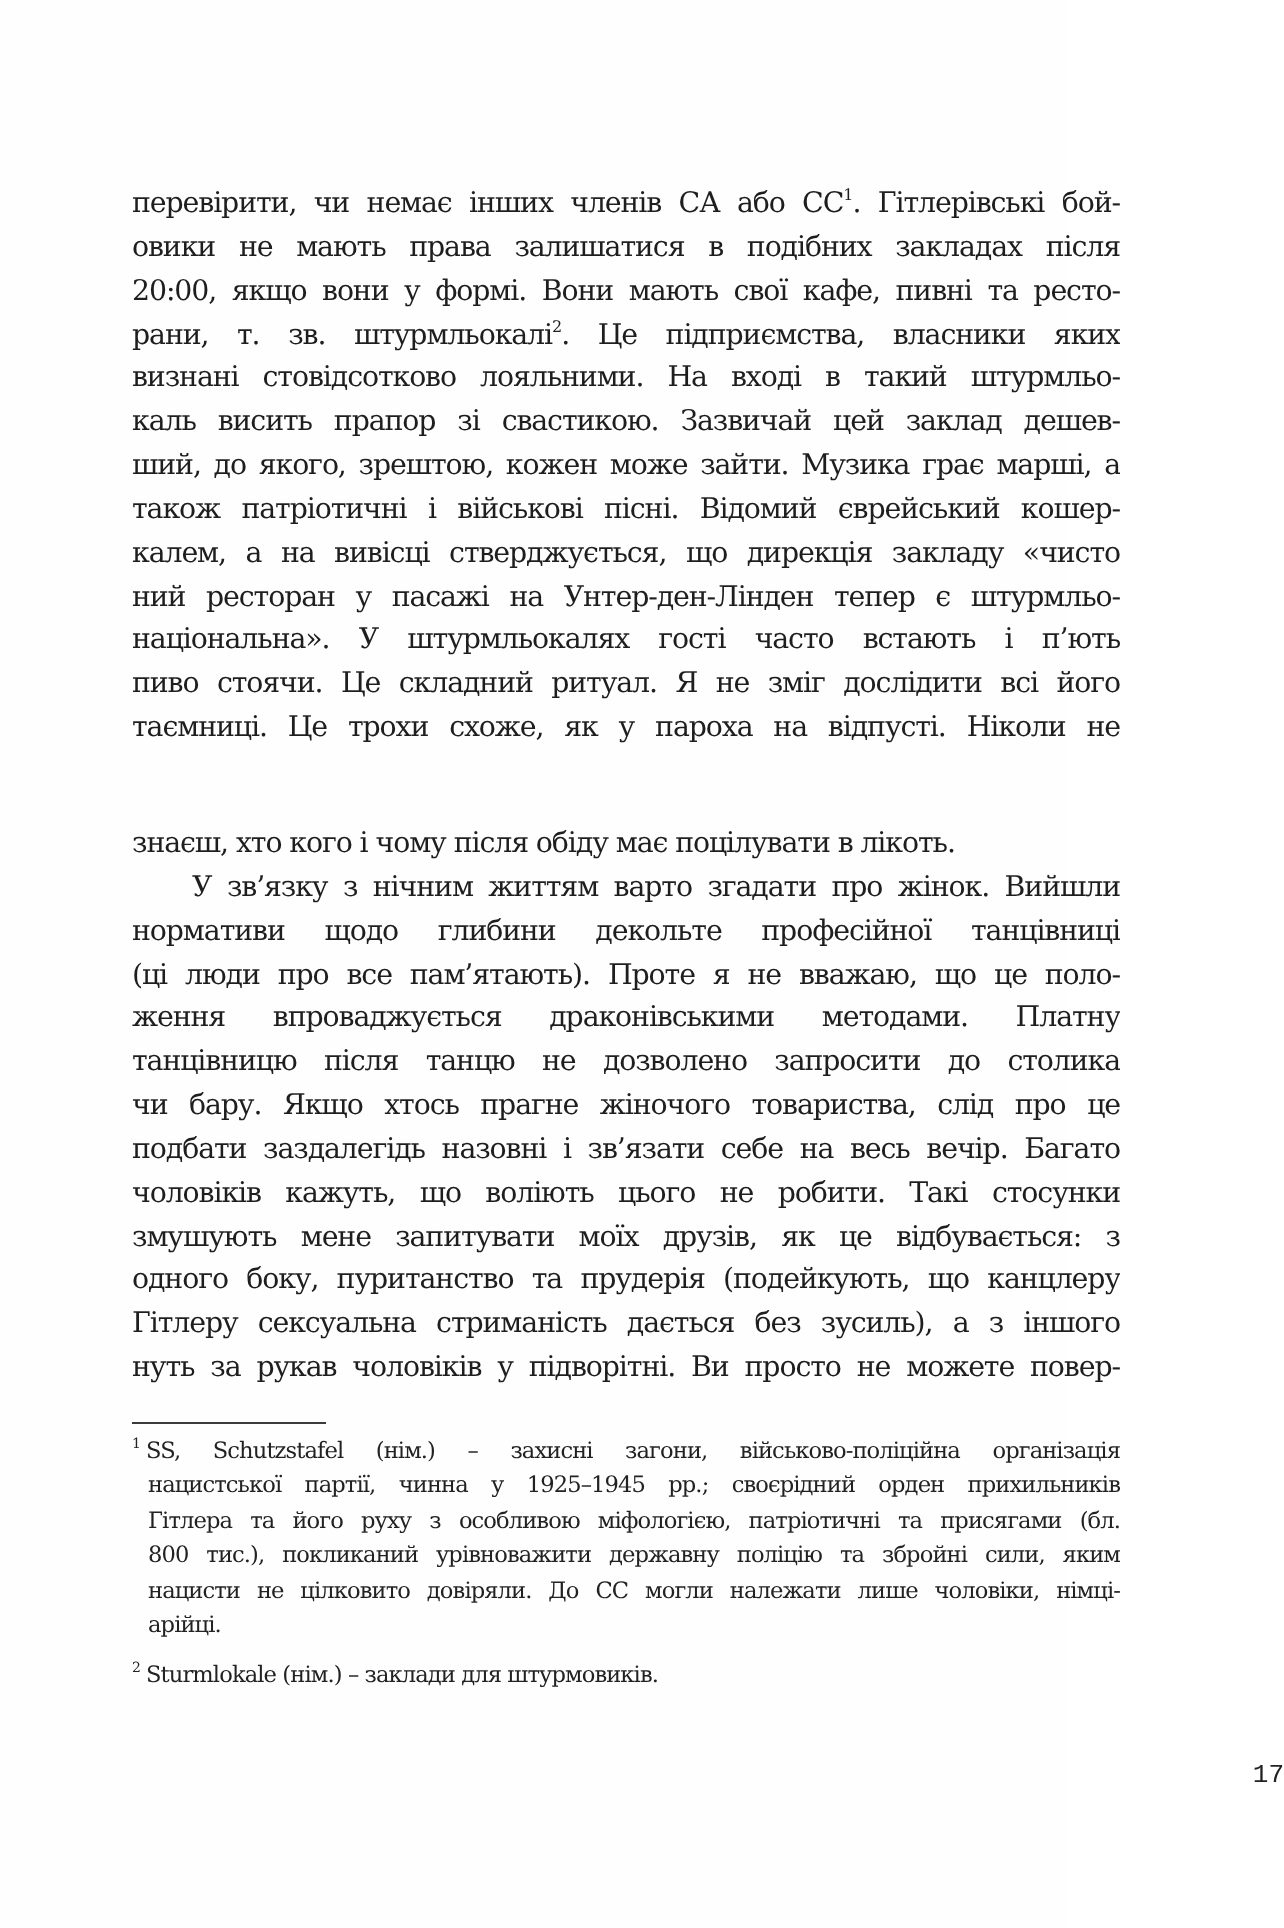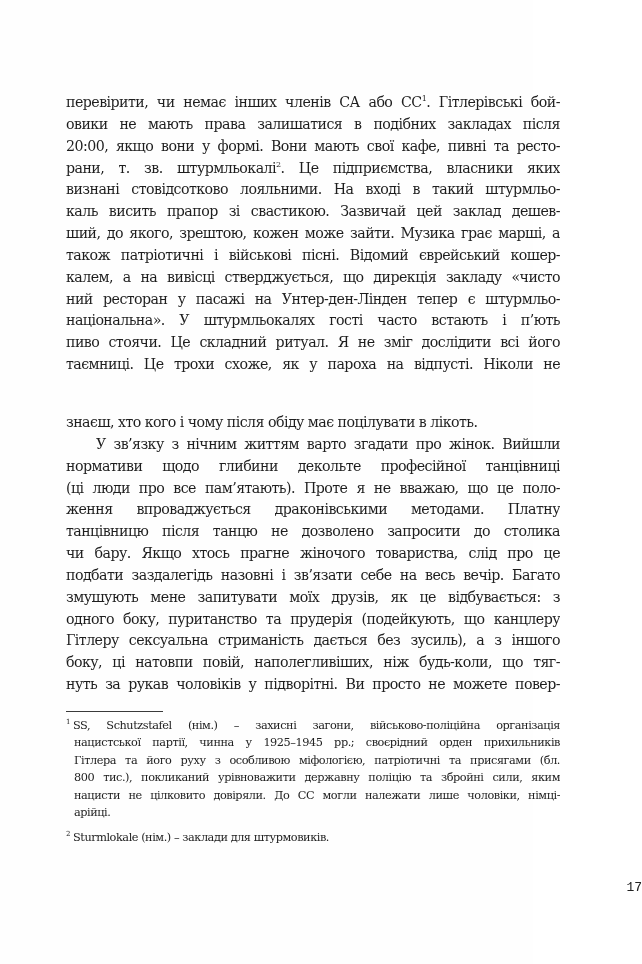--- a/index.html
+++ b/index.html
@@ -61,24 +61,24 @@
     <span class="line">пиво стоячи. Це складний ритуал. Я не зміг дослідити всі його</span>
     <span class="line">таємниці. Це трохи схоже, як у пароха на відпусті. Ніколи не</span>
     <span class="line last">знаєш, хто кого і чому після обіду має поцілувати в лікоть.</span>
     <span class="line indent">У зв’язку з нічним життям варто згадати про жінок. Вийшли</span>
     <span class="line">нормативи щодо глибини декольте професійної танцівниці</span>
     <span class="line">(ці люди про все пам’ятають). Проте я не вважаю, що це поло-</span>
     <span class="line">ження впроваджується драконівськими методами. Платну</span>
     <span class="line">танцівницю після танцю не дозволено запросити до столика</span>
     <span class="line">чи бару. Якщо хтось прагне жіночого товариства, слід про це</span>
     <span class="line">подбати заздалегідь назовні і зв’язати себе на весь вечір. Багато</span>
+    <span class="line">чоловіків кажуть, що воліють цього не робити. Такі стосунки</span>
     <span class="line">змушують мене запитувати моїх друзів, як це відбувається: з</span>
     <span class="line">одного боку, пуританство та прудерія (подейкують, що канцлеру</span>
     <span class="line">Гітлеру сексуальна стриманість дається без зусиль), а з іншого</span>
-    <span class="line">боку, ці натовпи повій, наполегливіших, ніж будь-коли, що тяг-</span>
     <span class="line">нуть за рукав чоловіків у підворітні. Ви просто не можете повер-</span>
   </div>
 
   <div class="rule"></div>
 
   <div class="footnotes">
     <div>
       <span class="fn-line"><sup class="fn-mark">1</sup><span>SS, Schutzstafel (нім.) – захисні загони, військово-поліційна організація</span></span>
       <span class="fn-line cont">нацистської партії, чинна у 1925–1945 рр.; своєрідний орден прихильників</span>
       <span class="fn-line cont">Гітлера та його руху з особливою міфологією, патріотичні та присягами (бл.</span>

